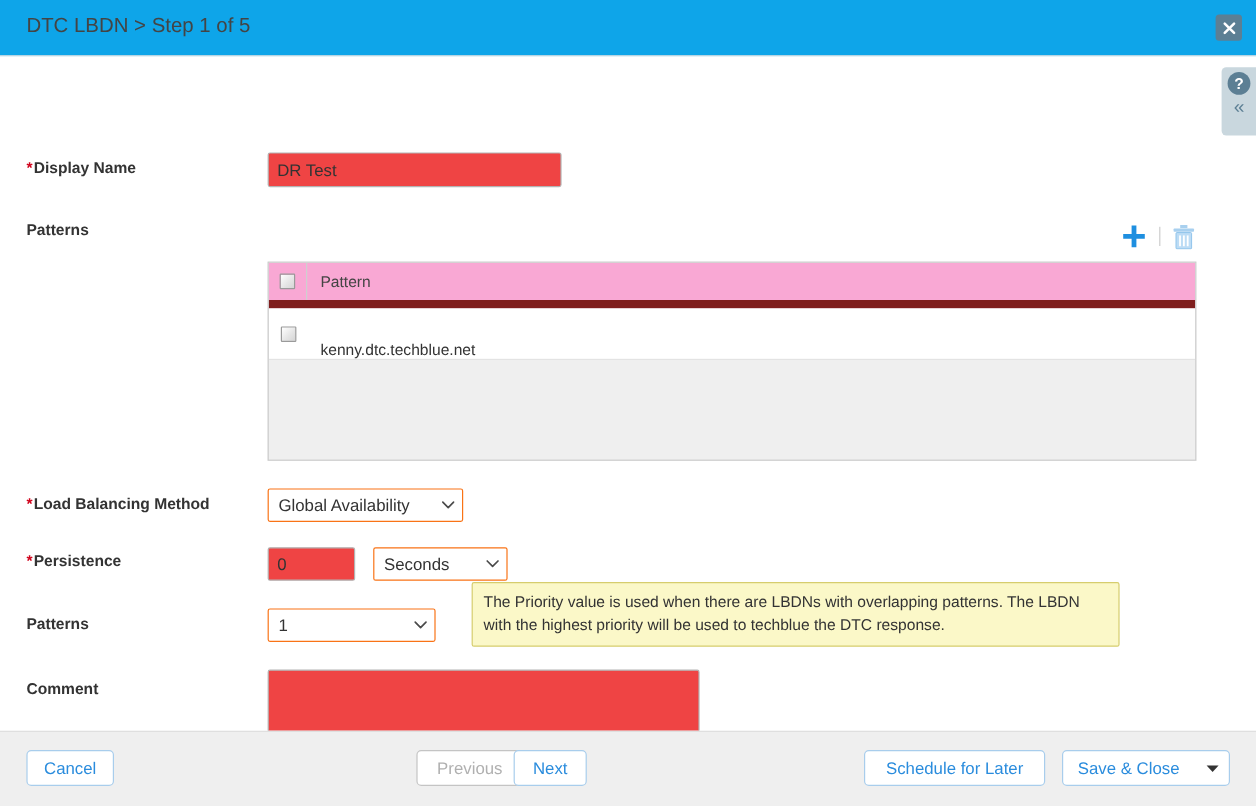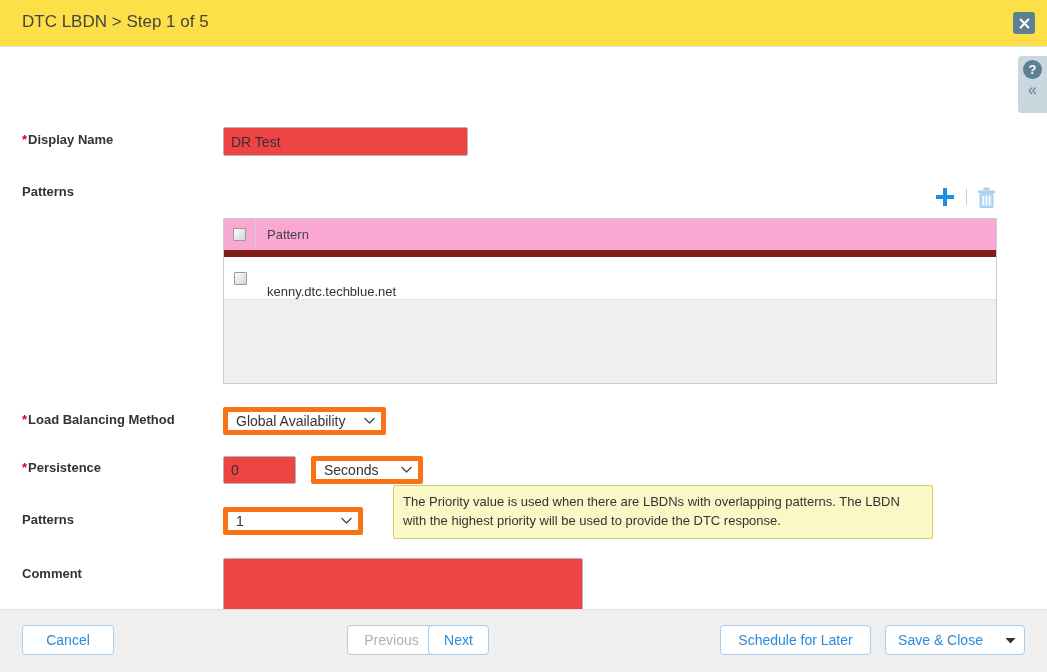--- a/index.html
+++ b/index.html
@@ -18,21 +18,21 @@
     position: absolute; inset: 0;
     display: flex; flex-direction: column;
     background: #ffffff;
   }
 
   
   .wiz-header {
     position: relative;
     height: 46px;
     flex: 0 0 46px;
-    background: #fde047;
+    background: #0ea5e9;
     border-bottom: 1px solid #e2e2e2;
   }
   .wiz-title {
     position: absolute;
     left: 22px; top: 12px;
     font-size: 17px;
     color: #444444;
     font-weight: normal;
     white-space: nowrap;
   }
@@ -111,21 +111,21 @@
   }
   textarea.txt-input {
     padding: 5px 7px;
     resize: none;
     font-size: 13px;
   }
 
   .sel-wrap {
     position: absolute;
     box-sizing: border-box;
-    border: 5px solid #f97316;
+    border: 1px solid #f97316;
     border-radius: 2px;
     background: #ffffff;
     display: flex; align-items: center;
     padding: 0 6px 0 8px;
     cursor: pointer;
   }
   .sel-wrap .sel-value {
     flex: 1 1 auto;
     font-size: 14px;
     color: #333333;
@@ -335,29 +335,29 @@
     </div>
 
     <div class="form-label" style="top:465px;"><span>Patterns</span></div>
     <div class="sel-wrap" style="left:223px; top:460px; width:140px; height:28px;">
       <div class="sel-value">1</div>
       <svg class="chev" width="11" height="8" viewBox="0 0 11 8">
         <path d="M1 1.5 L5.5 6 L10 1.5" fill="none" stroke="#4a4a4a" stroke-width="1.4" stroke-linecap="round" stroke-linejoin="round"></path>
       </svg>
     </div>
 
-    <div class="tooltip">The Priority value is used when there are LBDNs with overlapping patterns. The LBDN with the highest priority will be used to provide the DTC response.</div>
+    <div class="tooltip">The Priority value is used when there are LBDNs with overlapping patterns. The LBDN with the highest priority will be used to techblue the DTC response.</div>
 
     <div class="form-label" style="top:519px;"><span>Comment</span></div>
     <textarea class="txt-input" style="left: 223px; top: 511px; width: 360px; height: 85px;"></textarea>
 
   </div>
 
   <div class="wiz-footer">
-    <div class="btn" style="left:22px; top:15px; width:92px;">Cancel</div>
+    <div class="btn" style="left:22px; top:15px; width:73px;">Cancel</div>
     <div class="btn disabled" style="left:321px; top:15px; width:89px;margin-left:26px;">Previous</div>
     <div class="btn" style="left:428px; top:15px; width:61px;">Next</div>
     <div class="btn split" style="left:885px; top:15px; width:140px;">
       <div class="split-label">Save &amp; Close</div>
       <div class="split-caret">
         <svg width="11" height="7" viewBox="0 0 11 7">
           <path d="M0.5 1 L10.5 1 L5.5 6.4 Z" fill="#333333"></path>
         </svg>
       </div>
     </div>

